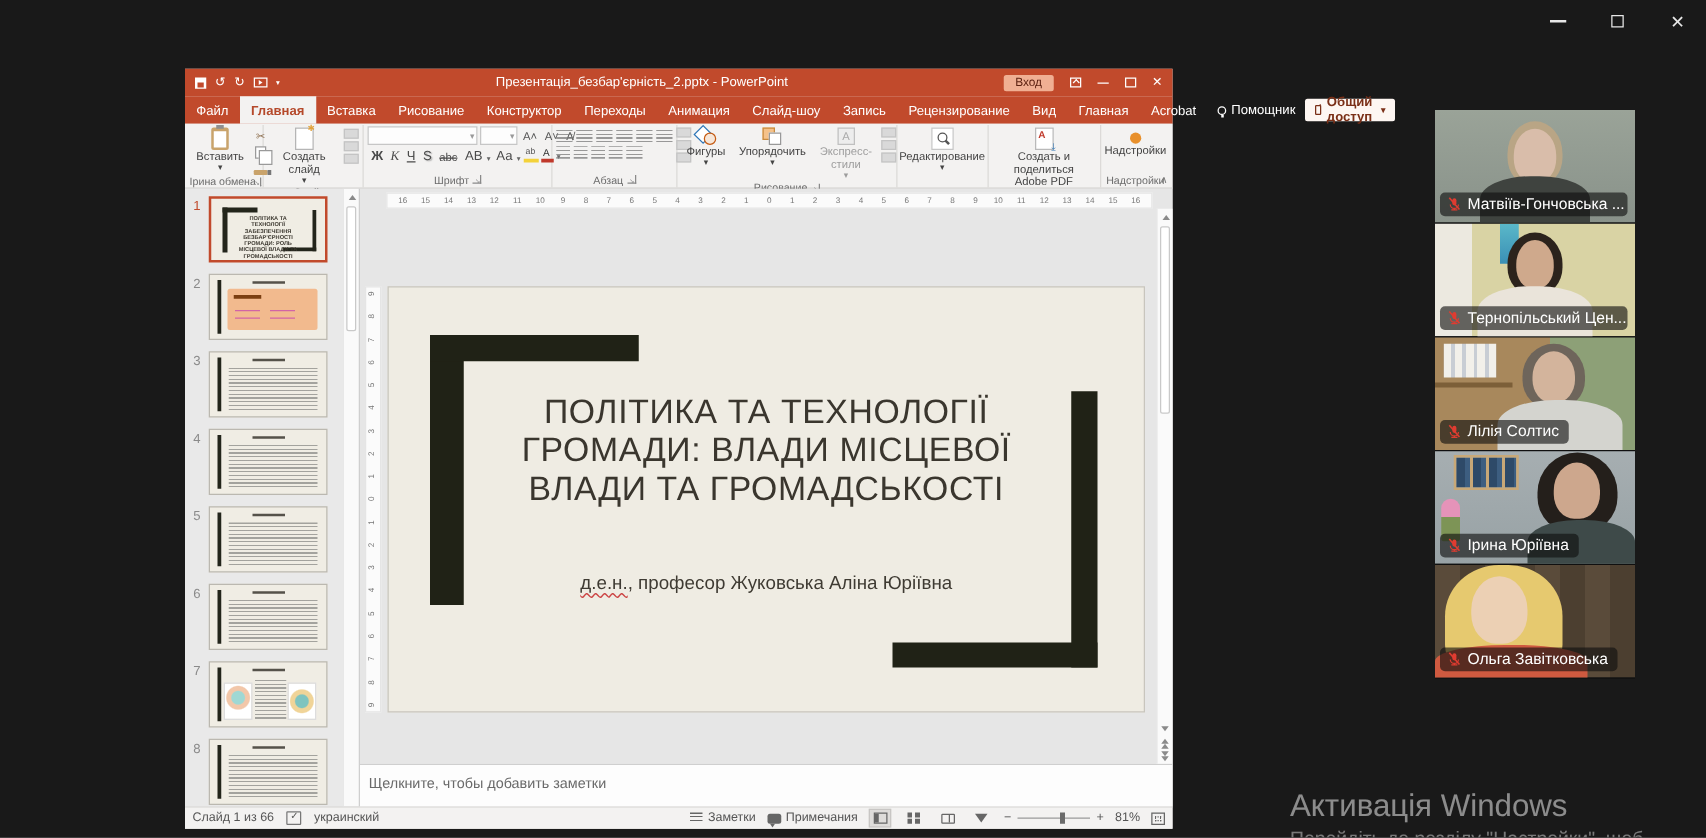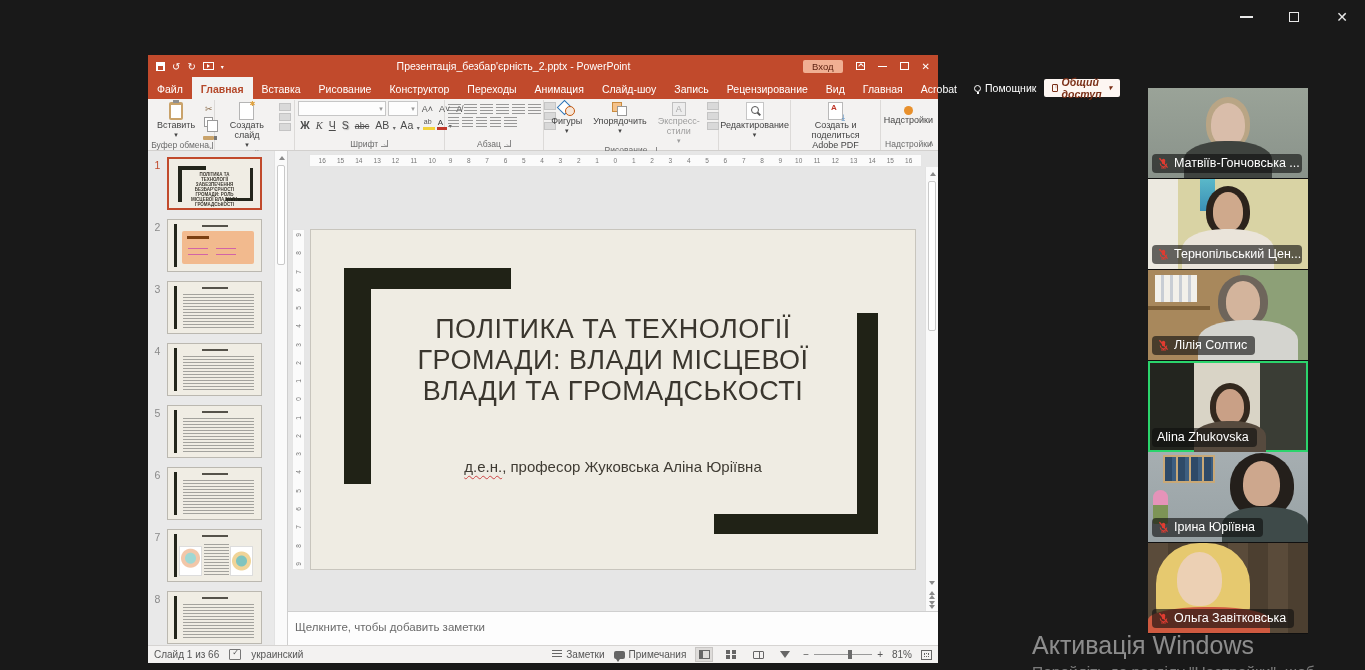--- a/index.html
+++ b/index.html
@@ -37,21 +37,21 @@
   .maxbox { width:9px; height:8px; border:1px solid #fff; display:inline-block; }
 
   .tabsrow { height:22px; background:#C14A2C; display:flex; align-items:stretch; color:#fff; flex:none; }
   .tabslist { display:flex; align-items:stretch; }
   .tab { padding:4px 9px 3px; font-size:10.5px; white-space:nowrap; display:flex; align-items:center; }
   .tab.active { background:#F3F2F1; color:#B5492B; font-weight:bold; }
   .assistant { display:flex; align-items:center; gap:4px; padding:0 8px; font-size:10.5px; white-space:nowrap; }
   .bulb { width:7px; height:7px; border:1px solid #fff; border-radius:50%; position:relative; }
   .bulb::after { content:''; position:absolute; left:1.5px; top:6px; width:2px; height:2px; background:#fff; }
   .share { margin-left:auto; display:flex; align-items:center; gap:4px; background:#FDF6F2; color:#7a2f17;
-           font-size:10.5px; font-weight:bold; padding:0 8px; margin-top:2px; margin-right:3px; margin-bottom:2px; border-radius:2px;font-style:italic; }
+           font-size:10.5px; font-weight:bold; padding:0 8px; margin-top:2px; margin-right:3px; margin-bottom:2px; border-radius:2px; }
   .shic { width:8px; height:8px; border:1px solid #7a2f17; border-radius:1px; position:relative; }
   .shic::after { content:'↑'; position:absolute; left:1px; top:-3px; font-size:7px; }
   .caret { font-size:7px; }
 
   
   .ribbon { height:52px; background:#F3F2F1; border-bottom:1px solid #D2D0CE; display:flex; padding:1px 2px 0; flex:none; position:relative; }
   .rgroup { display:flex; flex-direction:column; border-right:1px solid #DCDAD8; padding:1px 3px 0; min-width:0; }
   .gbody { display:flex; gap:3px; flex:1; align-items:flex-start; }
   .glabel { height:13px; display:flex; align-items:center; justify-content:center; gap:3px; font-size:8.5px; color:#6b6b6b; white-space:nowrap; }
   .launcher { width:7px; height:7px; border-right:1px solid #8a8a8a; border-bottom:1px solid #8a8a8a; position:relative; }
@@ -331,21 +331,21 @@
             <span class="sic">✂</span>
             <span class="sic">
                 <span class="ic-copy"></span>
               </span>
             <span class="sic">
                 <span class="ic-brush"></span>
               </span>
           </div>
         </div>
         <div class="glabel">
-            <span>Буфер обмена</span>
+            <span>Ірина обмена</span>
             <span class="launcher"></span>
           </div>
       </div>
 
       <div class="rgroup">
         <div class="gbody">
           <div class="bigbtn">
             <span class="ic-newslide"></span>
             <span class="blabel">
                 <span>Создать слайд</span>
@@ -773,32 +773,20 @@
           <path d="M4 8 a4 4 0 0 0 8 0" stroke="#E03C31" stroke-width="1.2" fill="none"></path>
           <line x1="8" y1="12" x2="8" y2="13.5" stroke="#E03C31" stroke-width="1.2"></line>
           <line x1="5" y1="13.5" x2="11" y2="13.5" stroke="#E03C31" stroke-width="1.2"></line>
           <line x1="3" y1="1.5" x2="13" y2="13" stroke="#E03C31" stroke-width="1.6"></line>
         </svg>
       </span>
       <span class="pname">Лілія Солтис</span>
     </div>
   </div>
 
-  <div class="tile p4 active">
-    <div class="scene">
-
-      <div class="hair"></div>
-          <div class="head"></div>
-          <div class="torso"></div>
-    </div>
-    <div class="nameplate">
-
-      <span class="pname">Alina Zhukovska</span>
-    </div>
-  </div>
 
   <div class="tile p5">
     <div class="scene">
       <div class="d1"></div>
           <div class="d2"></div>
       <div class="hair"></div>
           <div class="head"></div>
           <div class="torso"></div>
     </div>
     <div class="nameplate">

